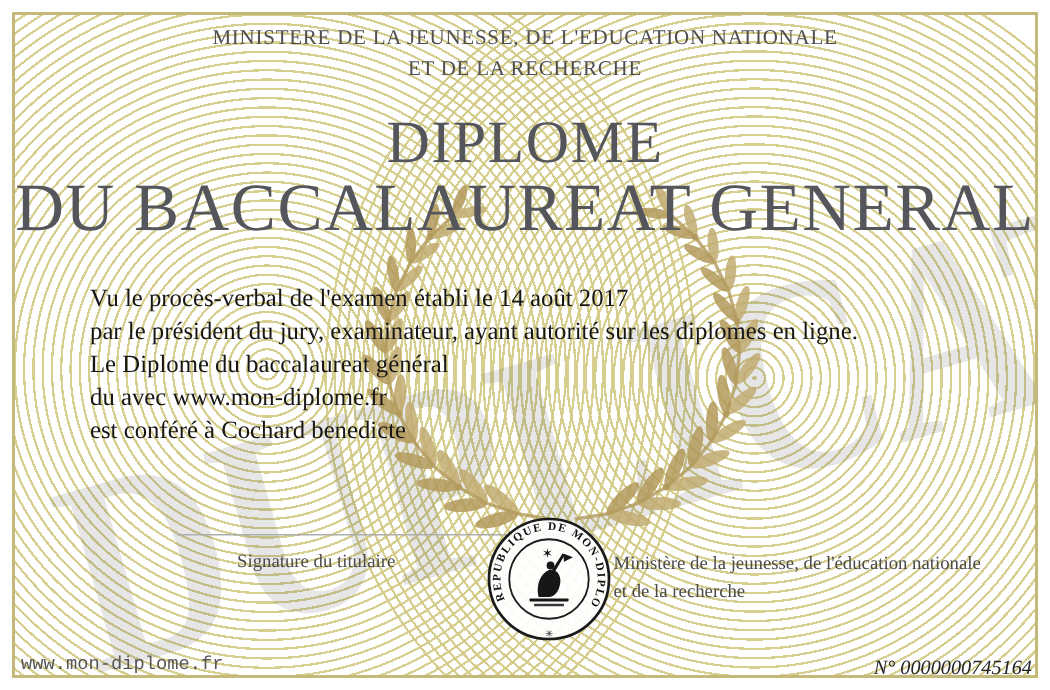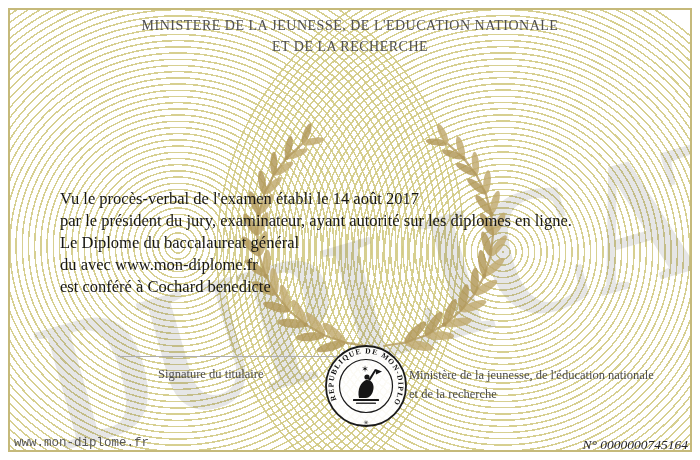--- a/index.html
+++ b/index.html
@@ -149,20 +149,24 @@
       </g>
   </svg>
 
   <div class="frame"></div>
 
   <div class="header">
     <div>MINISTERE DE LA JEUNESSE, DE L'EDUCATION NATIONALE</div>
     <div>ET DE LA RECHERCHE</div>
   </div>
 
+  <div class="title">
+    <div class="t1">DIPLOME</div>
+    <div class="t2">DU BACCALAUREAT GENERAL</div>
+  </div>
 
   <div class="body-block">
     <div>Vu le procès-verbal de l'examen établi le 14 août 2017</div>
     <div>par le président du jury, examinateur, ayant autorité sur les diplomes en ligne.</div>
     <div>Le Diplome du baccalaureat général</div>
     <div>du avec www.mon-diplome.fr</div>
     <div>est conféré à Cochard benedicte</div>
   </div>
 
 

